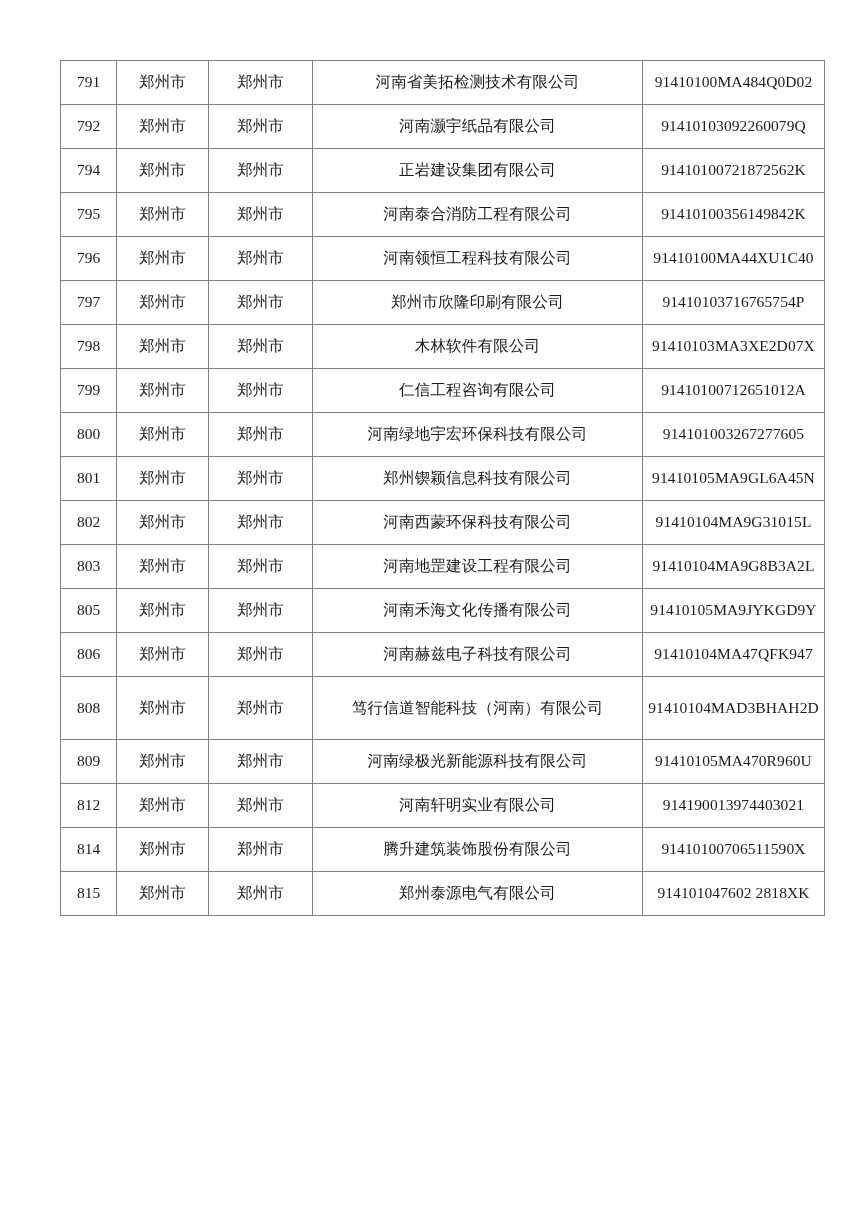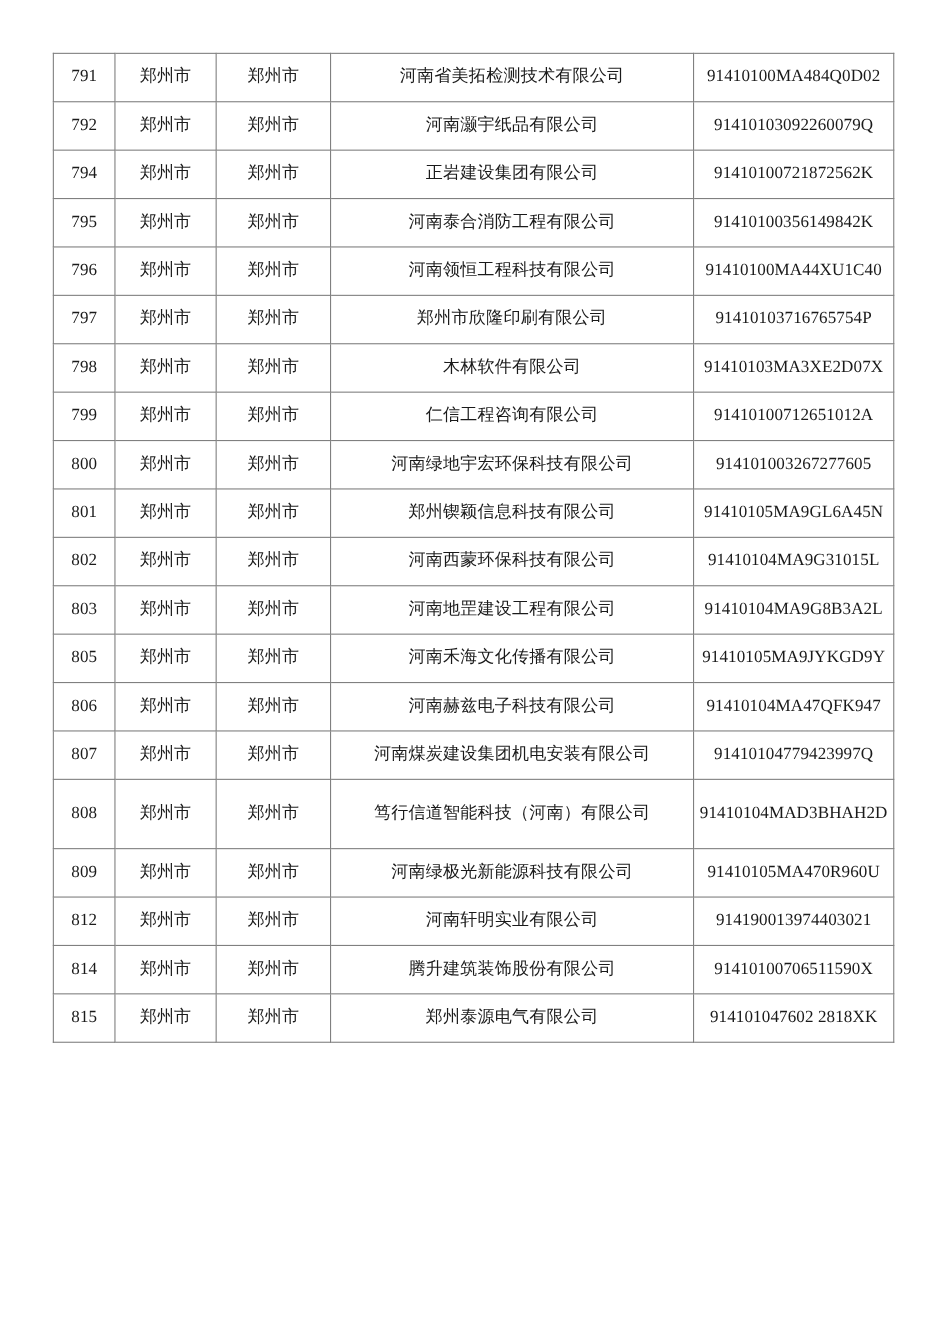--- a/index.html
+++ b/index.html
@@ -18,21 +18,21 @@
     position: relative;
     width: 860px;
     height: 1217px;
     box-sizing: border-box;
     padding: 48px 48px 0 48px;
   }
   table.listing {
     border-collapse: collapse;
     width: 764px;
     table-layout: fixed;
-    margin: 0;
+    margin: 12px;
   }
   table.listing td {
     border: 1px solid #808080;
     padding: 0 4px;
     text-align: center;
     vertical-align: middle;
     font-size: 15.5px;
     line-height: 1.35;
     word-break: break-all;
     overflow-wrap: break-word;
@@ -162,27 +162,20 @@
           <td class="name">河南禾海文化传播有限公司</td>
           <td class="code">91410105MA9JYKGD9Y</td>
         </tr>
         <tr class="row-normal">
           <td class="seq">806</td>
           <td class="city">郑州市</td>
           <td class="district">郑州市</td>
           <td class="name">河南赫兹电子科技有限公司</td>
           <td class="code">91410104MA47QFK947</td>
         </tr>
-        <tr class="row-normal">
-          <td class="seq">807</td>
-          <td class="city">郑州市</td>
-          <td class="district">郑州市</td>
-          <td class="name">河南煤炭建设集团机电安装有限公司</td>
-          <td class="code">91410104779423997Q</td>
-        </tr>
         <tr class="row-tall">
           <td class="seq">808</td>
           <td class="city">郑州市</td>
           <td class="district">郑州市</td>
           <td class="name">笃行信道智能科技（河南）有限公司</td>
           <td class="code">91410104MAD3BHAH2D</td>
         </tr>
         <tr class="row-normal">
           <td class="seq">809</td>
           <td class="city">郑州市</td>

